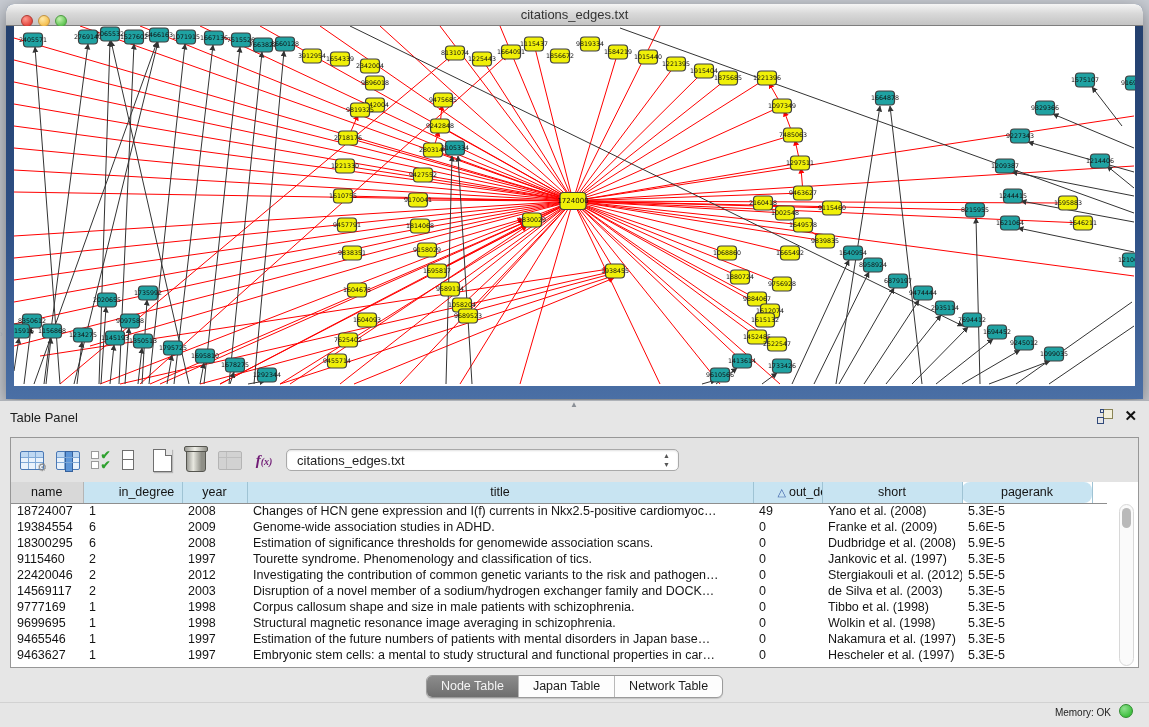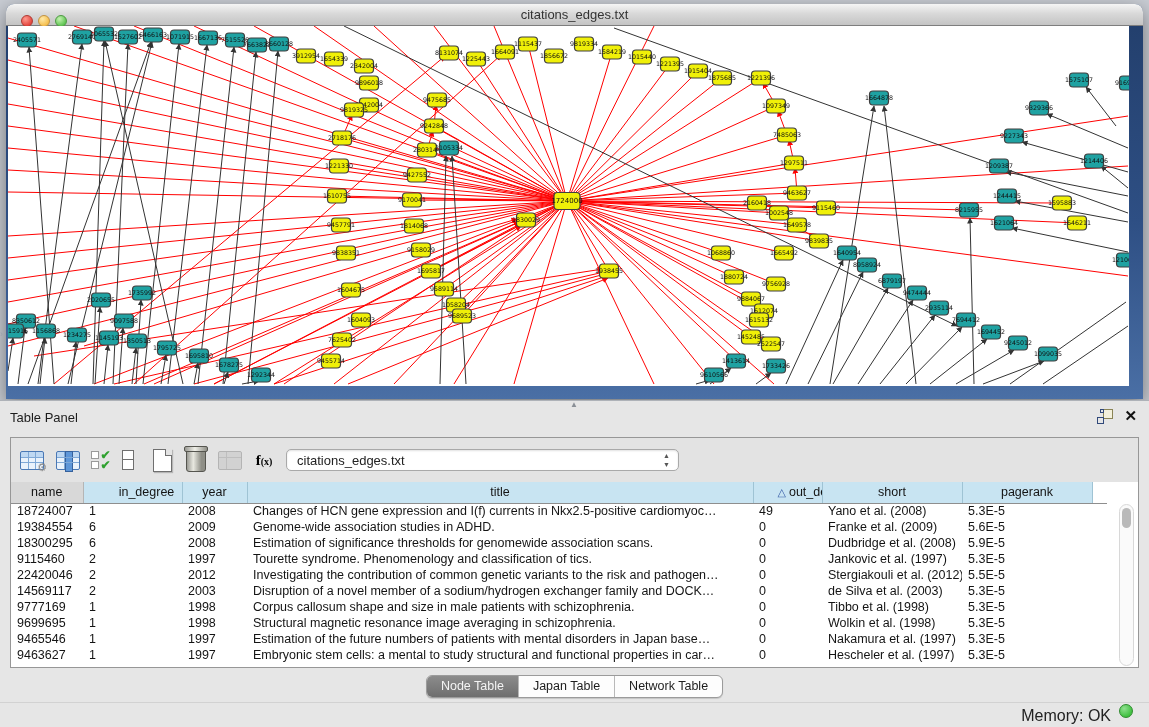--- a/index.html
+++ b/index.html
@@ -13,21 +13,21 @@
       box-shadow:0 6px 20px rgba(0,0,0,.45);}
   .titlebar{position:absolute;left:0;top:0;width:100%;height:22px;border-radius:8px 8px 0 0;
       background:linear-gradient(180deg,#F5F5F5 0%,#D9D9D9 45%,#C4C4C4 100%);
       border-bottom:1px solid #7E7E7E;box-sizing:border-box;}
   .titlebar .title{position:absolute;left:0;right:0;top:3px;text-align:center;
       font-size:13px;color:#333;}
   .tl{position:absolute;top:11px;width:12px;height:12px;border-radius:50%;box-sizing:border-box;}
   .tl.red{left:15px;background:radial-gradient(circle at 35% 30%,#FF9A8F,#E3473F 70%);border:1px solid #B03A33;}
   .tl.yel{left:32px;background:radial-gradient(circle at 35% 30%,#FFE9A8,#F5BF4F 70%);border:1px solid #C29241;}
   .tl.grn{left:49px;background:radial-gradient(circle at 35% 30%,#C4F2B0,#61C554 70%);border:1px solid #4E9A43;}
-  .canvas{position:absolute;left:2px;top:22px;width:1121px;height:360px;background:#fff;overflow:hidden;}
+  .canvas{position:absolute;left:8px;top:22px;width:1121px;height:360px;background:#fff;overflow:hidden;}
   .edge-handle{position:absolute;left:0px;top:330px;font-size:9px;color:#9aa2ad;line-height:9px;}
   
   .table-panel{position:absolute;left:0;top:400px;width:1149px;height:327px;background:#E6E6E6;
       border-top:1px solid #AEB2B8;box-sizing:border-box;}
   .tp-title{position:absolute;left:10px;top:9px;font-size:13px;color:#1d1d1d;}
   .tp-float{position:absolute;right:36px;top:8px;width:16px;height:15px;cursor:pointer;}
   .tp-close{position:absolute;right:12px;top:6px;font-size:15px;font-weight:bold;color:#111;cursor:pointer;}
   .resize-dot{position:absolute;left:570px;top:-1px;font-size:8px;color:#8a8f96;}
   .content-box{position:absolute;left:10px;top:36px;width:1129px;height:231px;
       border:1px solid #979797;background:#E3E3E3;box-sizing:border-box;}
@@ -49,21 +49,21 @@
       border:1px solid #D8D8D8;border-radius:8px;box-sizing:border-box;}
   .vthumb{position:absolute;left:2px;top:3px;width:9px;height:20px;background:#B9B9B9;border-radius:5px;cursor:pointer;}
   
   .seg{position:absolute;left:0;right:0;top:274px;height:21px;text-align:center;}
   .seg-inner{display:inline-flex;border:1px solid #9B9B9B;border-radius:6px;overflow:hidden;
       background:#FDFDFD;box-shadow:0 1px 1px rgba(0,0,0,.15);}
   .seg-btn{padding:2px 14px 3px 14px;font-size:12.5px;color:#1d1d1d;border-right:1px solid #B9B9B9;cursor:pointer;line-height:16px;}
   .seg-btn:last-child{border-right:none;}
   .seg-btn.active{background:linear-gradient(180deg,#8C8C8C,#6E6E6E);color:#F4F4F4;}
   .footline{position:absolute;left:0;top:301px;width:100%;border-top:1px solid #D2D2D2;}
-  .status{position:absolute;right:38px;top:306px;font-size:16px;color:#222;}
+  .status{position:absolute;right:38px;top:306px;font-size:10px;color:#222;}
   .mem-dot{position:absolute;right:16px;top:303px;width:14px;height:14px;border-radius:50%;
       background:radial-gradient(circle at 35% 30%,#8FE08F,#3CBE3C 75%);border:1px solid #2E8B2E;box-sizing:border-box;}
   
   .mini-table{width:22px;height:17px;border:1px solid #4A78B5;background:
       linear-gradient(180deg,#BFD8F2 0 5px,#EAF2FB 5px 100%);position:relative;border-radius:2px;}
   .mini-table:before,.mini-table:after{content:"";position:absolute;background:#7FA8D6;}
   .mini-table:before{left:7px;top:0;width:1px;height:100%;box-shadow:7px 0 0 #7FA8D6;}
   .mini-table:after{left:0;top:5px;height:1px;width:100%;box-shadow:0 5px 0 #7FA8D6;}
   .gear{position:absolute;right:-4px;bottom:-4px;font-size:11px;color:#8A8A8A;line-height:11px;}
   .colbar{position:absolute;left:8px;top:-1px;width:6px;height:19px;background:#5E96D8;border:1px solid #36619C;}
@@ -73,21 +73,21 @@
   .domino:after{content:"";position:absolute;left:0;top:8px;width:100%;height:1px;background:#6f6f6f;}
   .page-ic{width:17px;height:21px;background:#fff;border:1px solid #6f6f6f;position:relative;box-shadow:1px 1px 1px rgba(0,0,0,.2);}
   .page-ic:after{content:"";position:absolute;right:-1px;top:-1px;width:6px;height:6px;
       background:#E3E3E3;border-left:1px solid #6f6f6f;border-bottom:1px solid #6f6f6f;}
   .trash{width:18px;height:21px;background:linear-gradient(90deg,#9a9a94,#E8E8E0 35%,#8E8E86 80%);
       border:1px solid #55554f;border-radius:2px 2px 3px 3px;position:relative;}
   .trash:before{content:"";position:absolute;left:-3px;top:-4px;width:22px;height:4px;
       background:linear-gradient(90deg,#9a9a94,#EFEFE8 45%,#8E8E86);border:1px solid #55554f;border-radius:2px;}
   .mini-table.disabled{border-color:#A9A9A9;background:#CFCFCF;opacity:.8;}
   .mini-table.disabled:before,.mini-table.disabled:after{background:#B5B5B5;box-shadow:none;}
-  .fx{font-family:"Liberation Serif",serif;font-weight:bold;font-size:15px;color:#000000;}
+  .fx{font-family:"Liberation Serif",serif;font-style:italic;font-weight:bold;font-size:15px;color:#701a75;}
   .fx small{font-size:10px;}
   
   .sq1{position:absolute;left:0;bottom:0;width:7px;height:7px;border:1px solid #31497A;box-sizing:border-box;}
   .sq2{position:absolute;right:0;top:0;width:10px;height:10px;border:1px solid #8A8455;background:#F3F0DC;box-sizing:border-box;}
   .sq3{position:absolute;left:3px;top:0;width:4px;height:4px;border:1px solid #31497A;box-sizing:border-box;}
 </style>
 </head>
 <body>
 
 <div class="desktop">
@@ -742,21 +742,21 @@
     <div class="tablegrid">
       <table class="data" id="data-table">
         <thead>
             <tr id="head-row">
               <th class="gray" style="width: 72px;">name</th>
               <th style="width: 99px; padding-left: 32px;">in_degree</th>
               <th style="width: 65px;">year</th>
               <th style="width: 506px;">title</th>
               <th class="sorted" style="width: 69px; padding-left: 24px;"><span class="sort-tri">△</span>out_de…</th>
               <th style="width: 140px;">short</th>
-              <th style="width: 130px;">pagerank</th>
+              <th style="width: 130px; border-radius: 8px;">pagerank</th>
               <th style="width: 15px; border-right: none; background: rgb(255, 255, 255); border-bottom: 1px solid rgb(142, 142, 142);"></th>
             </tr>
           </thead>
         <tbody id="body-rows">
             <tr>
               <td>18724007</td>
               <td>1</td>
               <td>2008</td>
               <td>Changes of HCN gene expression and I(f) currents in Nkx2.5-positive cardiomyoc…</td>
               <td>49</td>

